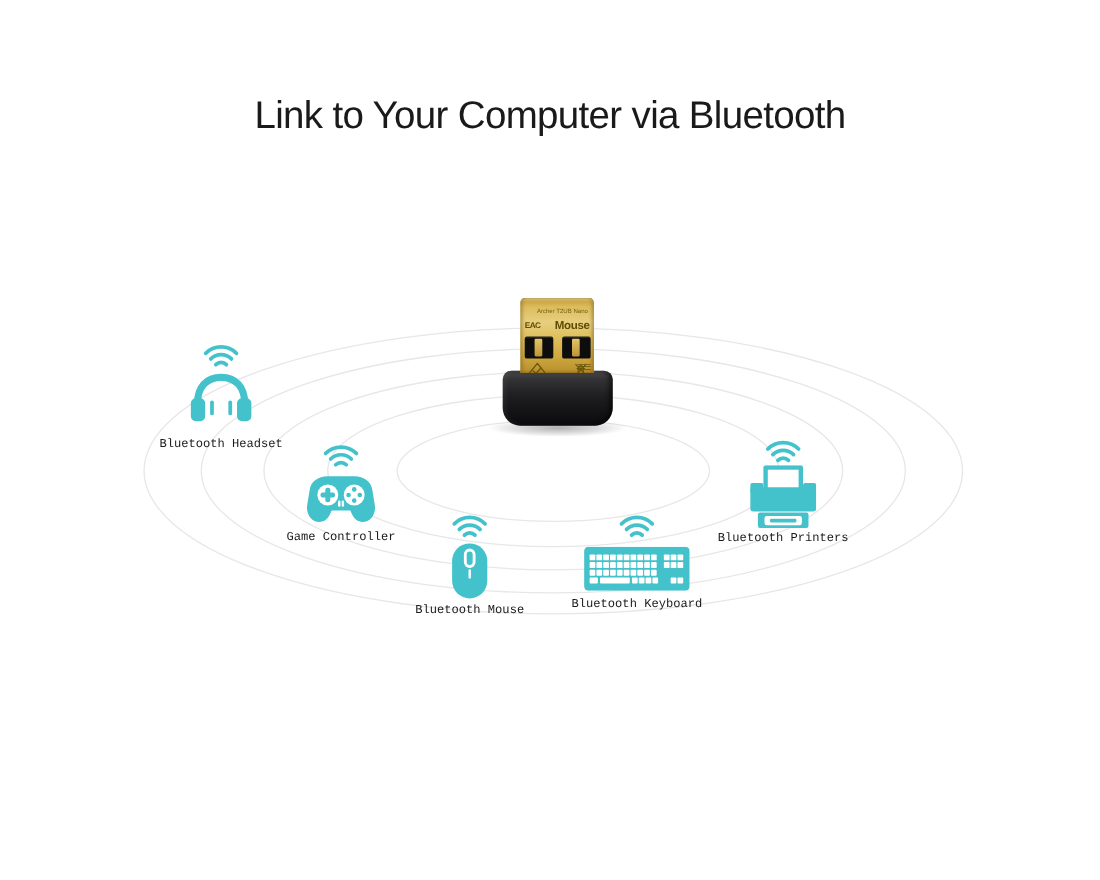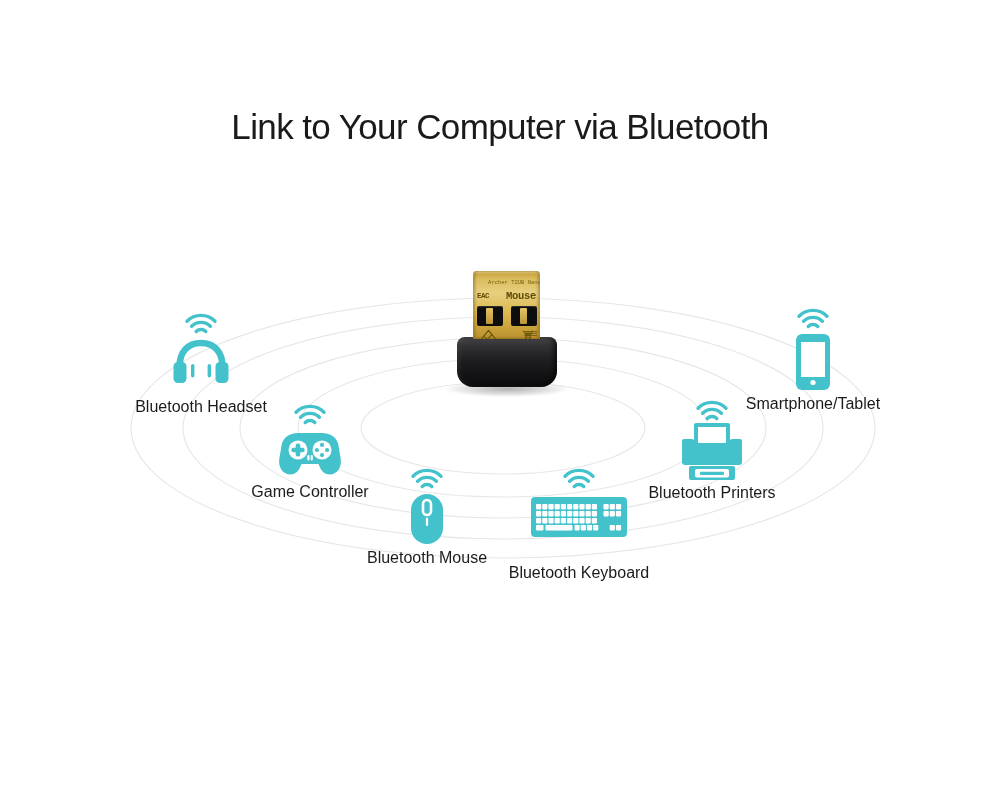--- a/index.html
+++ b/index.html
@@ -10,51 +10,51 @@
     --marking:#6b5608;
     --bg:#ffffff;
   }
   html,body{margin:0;padding:0;background:var(--bg);}
   .stage{
     position:relative;width:1000px;height:800px;overflow:hidden;
     background:var(--bg);
     font-family:"Liberation Sans", sans-serif;
   }
   .page-title{
-    position:absolute;left:0;right:0;top:84px;
+    position:absolute;left:0;right:0;top:62px;
     text-align:center;
     font-size:35px;font-weight:500;letter-spacing:-0.6px;
     color:var(--title-text);
     z-index:2;
   }
   
   .ripples{position:absolute;left:0;top:0;z-index:1;}
   .ripple{fill:none;stroke:var(--ripple);stroke-width:1.2;}
   
   .device{
     position:absolute;width:180px;z-index:2;
     display:flex;flex-direction:column;align-items:center;
     color:var(--accent-teal);
   }
   .device .label{
-    color:var(--label-text);font-size:16px;line-height:1.1;
-    text-align:center;white-space:nowrap;
+    color:var(--label-text);font-size:11px;line-height:1.1;
+    text-align:center;white-space:nowrap;font-family:Liberation Mono, monospace;
   }
   .pos-headset{left:111px;top:311px;}
   .pos-headset .waves{margin-bottom:2px;}
   .pos-headset .label{margin-top:9px;}
   .pos-controller{left:220px;top:402px;}
   .pos-controller .waves{margin-bottom:4px;}
   .pos-controller .label{margin-top:7px;}
   .pos-mouse{left:337px;top:466px;}
   .pos-mouse .waves{margin-bottom:2px;}
   .pos-mouse .label{margin-top:3px;}
   .pos-keyboard{left:489px;top:466px;}
   .pos-keyboard .waves{margin-bottom:7px;}
-  .pos-keyboard .label{margin-top:27px;}
+  .pos-keyboard .label{margin-top:7px;}
   .pos-printer{left:622px;top:398px;}
   .pos-printer .waves{margin-bottom:1px;}
   .pos-printer .label{margin-top:3px;}
   .pos-phone{left:723px;top:306px;}
   .pos-phone .waves{margin-bottom:4px;}
   .pos-phone .label{margin-top:5px;}
   
   .adapter{position:absolute;left:457px;top:271px;width:100px;height:130px;z-index:3;}
   .adapter-shadow{
     position:absolute;left:-12px;top:110px;width:124px;height:16px;
@@ -65,21 +65,20 @@
     border-radius:8px 8px 16px 16px;
     background:linear-gradient(180deg,#4b4b4e 0%,#333336 16%,#1f1f21 45%,#121214 78%,#0c0c0e 100%);
     box-shadow:inset 3px 0 4px rgba(255,255,255,0.06), inset -3px 0 5px rgba(0,0,0,0.6);
   }
   .usb-connector{
     position:absolute;left:16px;top:0;width:67px;height:68px;
     border-radius:4px 4px 0 0;
     background:linear-gradient(180deg,#c49a33 0%,#dcbd5e 12%,#e7cf7f 32%,#ddbb55 58%,#cfa83f 78%,#b78f2e 100%);
     box-shadow:inset 2px 0 3px rgba(95,65,0,0.40), inset -2px 0 3px rgba(95,65,0,0.40), inset 0 2px 2px rgba(255,242,190,0.65);
     overflow:hidden;
-    font-family:Liberation Mono, monospace;
   }
   .adapter-model{
     margin-top:9px;text-align:center;white-space:nowrap;
     font-size:10px;transform:scale(0.55);transform-origin:center top;
     color:#77620e;letter-spacing:0;
   }
   .cert-row{
     display:flex;justify-content:space-between;align-items:center;
     padding:0 4px;margin-top:-2px;height:13px;color:#5f4c05;
   }
@@ -263,25 +262,14 @@
       <rect x="0" y="16" width="12" height="10" rx="2" fill="currentColor"></rect>
       <rect x="48" y="16" width="12" height="10" rx="2" fill="currentColor"></rect>
       <rect x="0" y="20" width="60" height="22" rx="3" fill="currentColor"></rect>
       <rect x="7" y="43" width="46" height="14" rx="2" fill="currentColor"></rect>
       <rect x="13" y="46" width="34" height="8.5" rx="2" fill="#fff"></rect>
       <rect x="18" y="48.7" width="24" height="3.2" rx="1" fill="currentColor"></rect>
     </svg>
     <div class="label">Bluetooth Printers</div>
   </div>
 
-  <div class="device pos-phone">
-    <svg class="waves" width="36" height="24" viewBox="0 0 36 24" aria-hidden="true">
-      <path d="M13.2,20.5 A6.8,6.8 0 0 1 22.8,20.5 M8.6,15.3 A13.3,13.3 0 0 1 27.4,15.3 M4,10.2 A19.8,19.8 0 0 1 32,10.2" fill="none" stroke="currentColor" stroke-width="3.4" stroke-linecap="round"></path>
-    </svg>
-    <svg class="icon" width="34" height="56" viewBox="0 0 34 56" aria-hidden="true">
-      <rect x="0" y="0" width="34" height="56" rx="6" fill="currentColor"></rect>
-      <rect x="5" y="8" width="24" height="35" fill="#fff"></rect>
-      <circle cx="17" cy="48.5" r="2.6" fill="#fff"></circle>
-    </svg>
-    <div class="label">Smartphone/Tablet</div>
-  </div>
 
 </div>
 
 </body></html>

